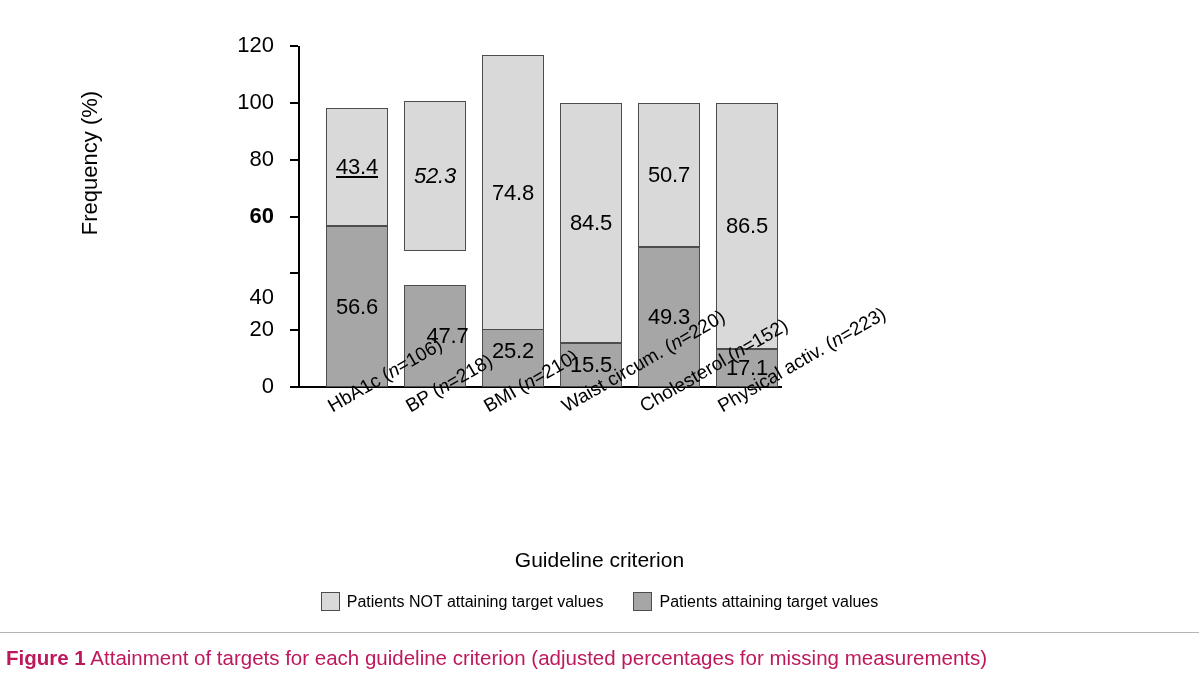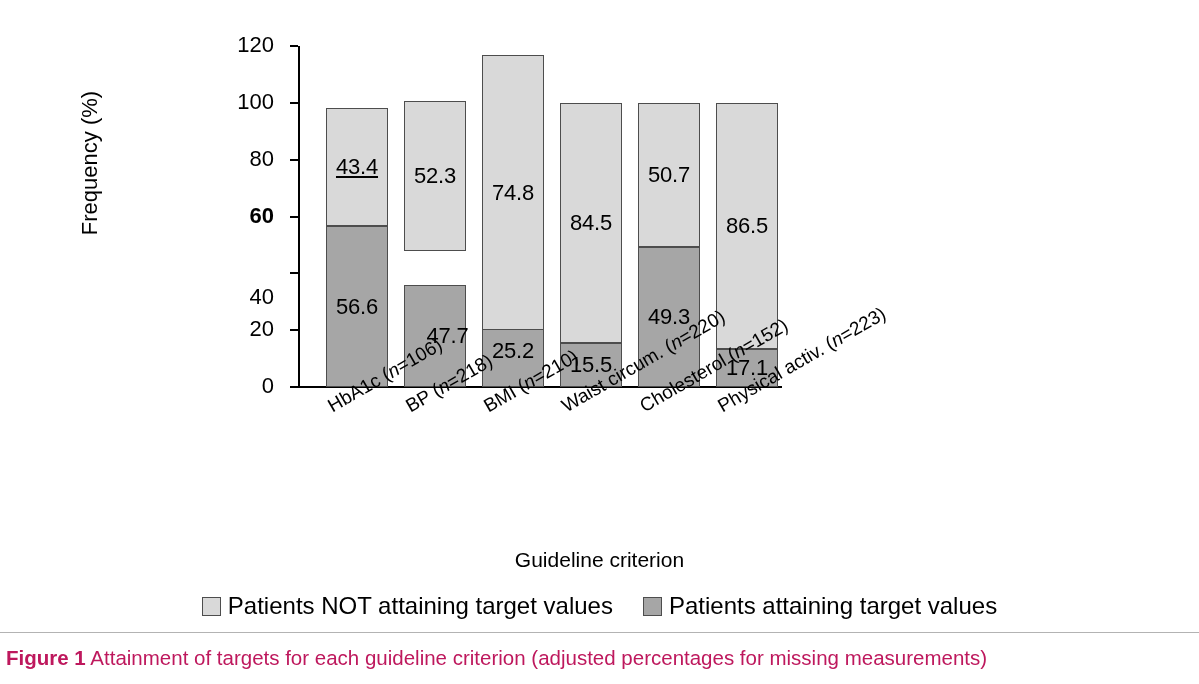--- a/index.html
+++ b/index.html
@@ -128,21 +128,21 @@
   
   .legend {
     position: absolute;
     left: 0;
     top: 592px;
     width: 1199px;
     display: flex;
     justify-content: center;
     align-items: center;
     gap: 30px;
-    font-size: 24px;
+    font-size: 16px;
   }
   .legend-item {
     display: flex;
     align-items: center;
     gap: 7px;
   }
   .swatch {
     width: 19px;
     height: 19px;
     border: 1px solid #4d4d4d;
@@ -208,21 +208,21 @@
             <span class="seg-label">56.6</span>
           </div>
           <div class="seg top" style="height: 118px; bottom: 160.838px; text-decoration: underline;">
             <span class="seg-label">43.4</span>
           </div>
         </div>
         <div class="bar-group" style="left: 106px;">
           <div class="seg bottom" style="height: 102px; bottom: 0px; padding-left: 25px;">
             <span class="seg-label">47.7</span>
           </div>
-          <div class="seg top" style="height: 150px; bottom: 135.548px;">
+          <div class="seg top" style="height: 150px; bottom: 135.548px; font-style: italic;">
             <span class="seg-label">52.3</span>
           </div>
         </div>
         <div class="bar-group" style="left: 184px;">
           <div class="seg bottom" style="height: 71.61px; bottom: 0px;">
             <span class="seg-label">25.2</span>
           </div>
           <div class="seg top" style="height: 275px; bottom: 57px;">
             <span class="seg-label">74.8</span>
           </div>

